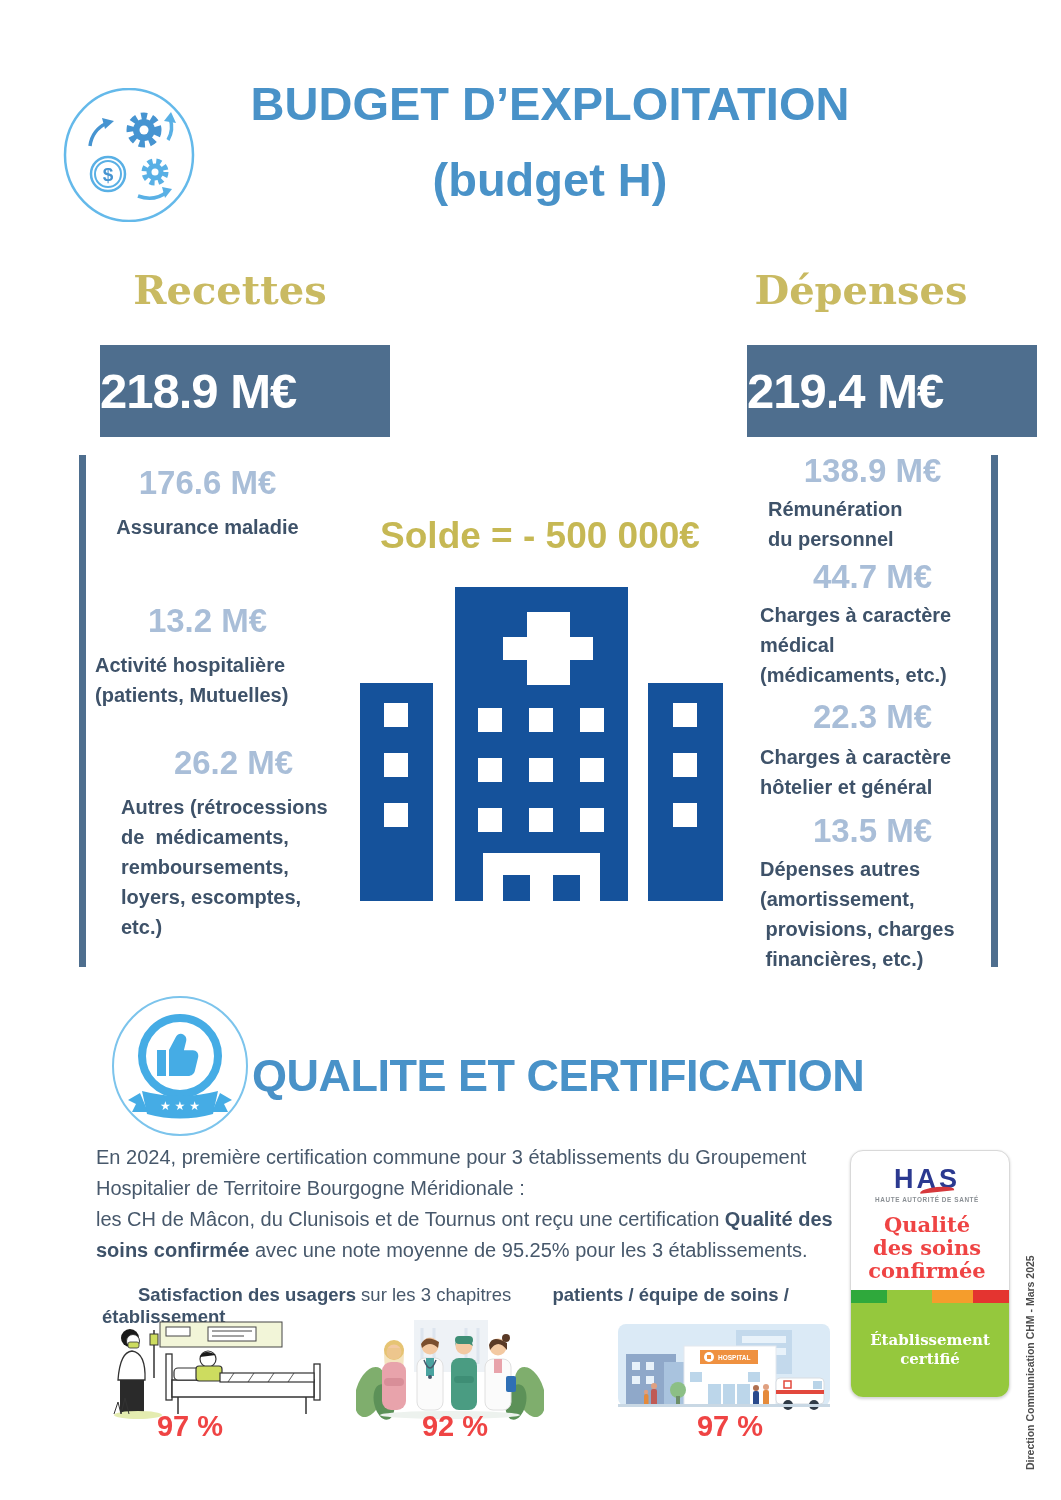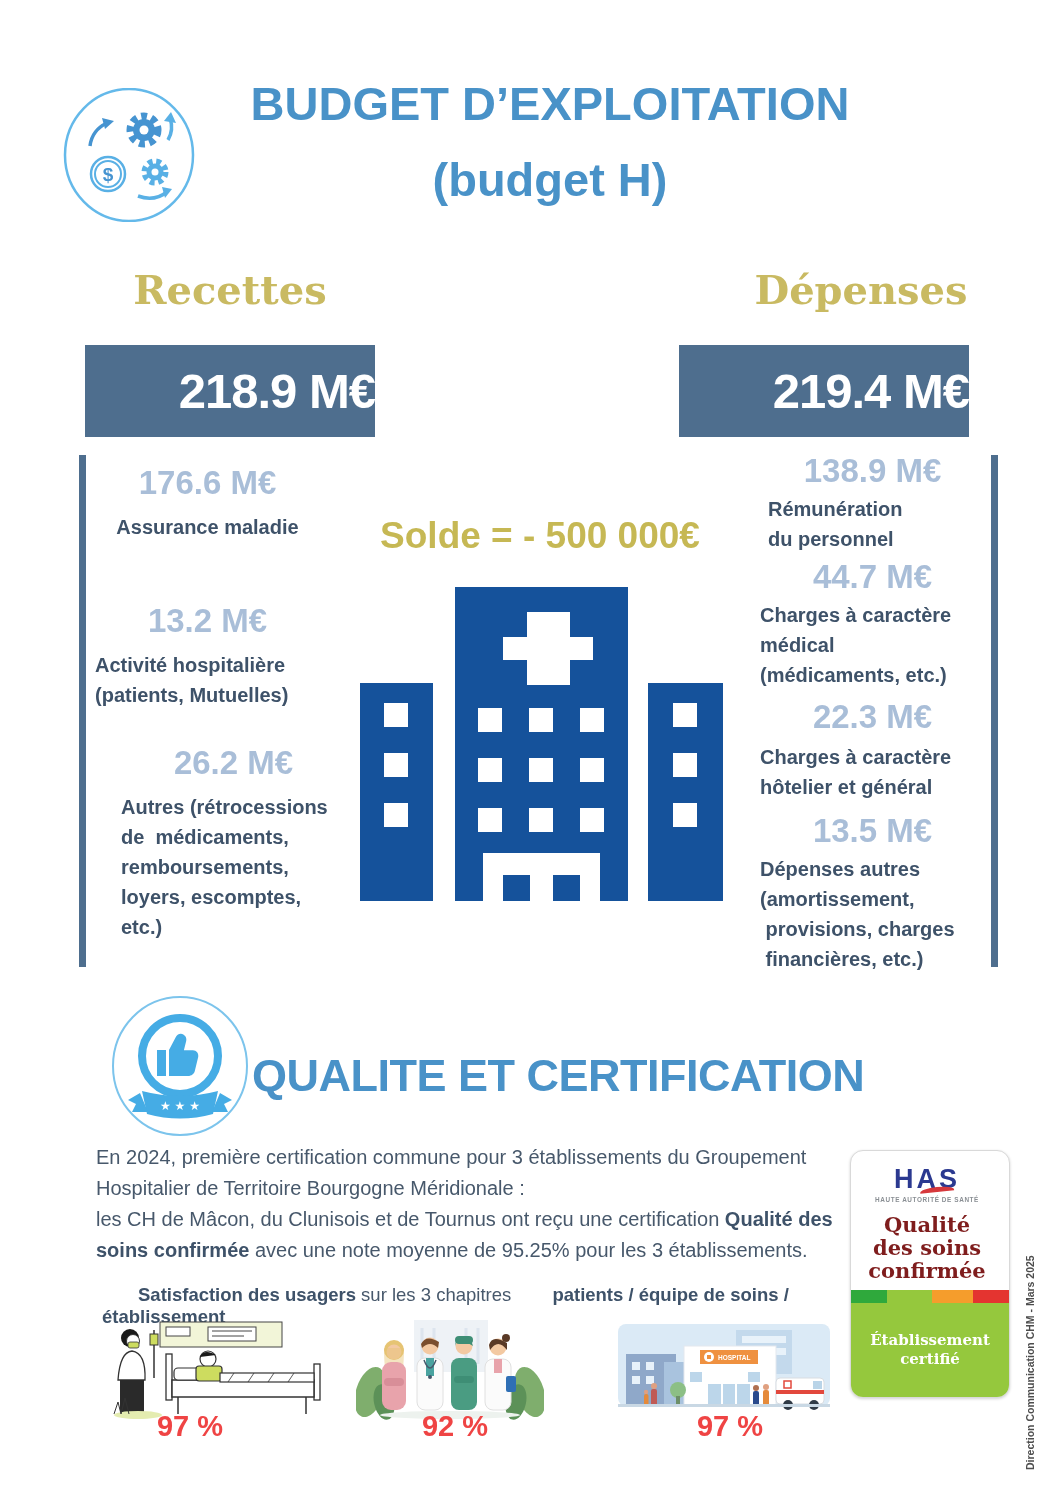--- a/index.html
+++ b/index.html
@@ -10,22 +10,22 @@
 
   
   .main-title{left:200px;top:66px;width:700px;text-align:center;
               color:#4992c8;font-weight:bold;font-size:47px;line-height:76px;letter-spacing:0px;}
   .brand-icon{left:62px;top:88px;width:134px;height:134px;}
 
   
   .col-heading{width:290px;text-align:center;font-family:"DejaVu Serif",serif;
                font-weight:bold;font-size:40px;color:#c9ba62;top:266px;}
   .total-box{width:290px;height:92px;top:345px;background:#4e6e8e;
-             display:flex;align-items:center;justify-content:flex-end;
-             color:#ffffff;font-weight:bold;font-size:49px;letter-spacing:-1px;}
+             display:flex;align-items:center;justify-content:flex-start;
+             color:#ffffff;font-weight:bold;font-size:49px;letter-spacing:-1px;margin-left:15px;}
 
   
   .vbar{width:7px;top:455px;height:512px;background:#4e6e8e;}
 
   
   .item{width:225px;}
   .item .amount{text-align:center;font-weight:bold;font-size:33px;line-height:38px;
                 color:#a9bed8;margin:0 0 10px 0;}
   .item .label{text-align:left;font-weight:bold;font-size:20px;line-height:30px;
                color:#3e5269;margin:0;}
@@ -49,21 +49,21 @@
   .has-card{left:850px;top:1150px;width:158px;height:246px;background:#ffffff;
             border:1px solid #d9d9d9;border-radius:13px;box-shadow:0 1px 3px rgba(0,0,0,.18);
             display:flex;flex-direction:column;overflow:hidden;}
   .has-top{padding:14px 6px 8px 0;text-align:center;}
   .has-logo{position:relative;display:inline-block;color:#2b3990;font-weight:bold;
             font-size:27px;letter-spacing:3px;line-height:28px;}
   .has-swoosh{position:absolute;left:26px;bottom:1px;width:34px;height:5px;background:#d6383c;
               border-radius:60% 60% 60% 60%/100% 100% 0 0;transform:rotate(-6deg);}
   .has-sub{margin-top:3px;font-size:6.4px;letter-spacing:.6px;color:#8a8f94;font-weight:bold;}
   .has-label{margin-top:10px;font-family:"DejaVu Serif",serif;font-weight:bold;
-             font-size:21px;line-height:23px;color:#7f1d1d;text-align:center;}
+             font-size:21px;line-height:23px;color:#ef4444;text-align:center;}
   .has-strip{display:flex;height:13px;width:100%;}
   .has-strip .s1{width:23%;background:#2fa93c;}
   .has-strip .s2{width:28%;background:#95c83d;}
   .has-strip .s3{width:26%;background:#f59d2c;}
   .has-strip .s4{width:23%;background:#e43430;}
   .has-bottom{flex:1;background:#95c83d;display:flex;align-items:center;justify-content:center;
               font-family:"DejaVu Serif",serif;font-weight:bold;font-size:15px;line-height:19px;
               color:#ffffff;text-align:center;}
 
   
@@ -98,21 +98,21 @@
     <div>BUDGET D’EXPLOITATION</div>
     <div>(budget H)</div>
   </div>
 
   <div class="abs col-heading" style="left:716px;">Dépenses</div>
   <div class="abs col-heading" style="left:85px;">Recettes</div>
 
   <div class="abs total-box" style="left:85px;">
     <span>218.9 M€</span>
   </div>
-  <div class="abs total-box" style="left:679px;">
+  <div class="abs total-box" style="left:732px;">
     <span>219.4 M€</span>
   </div>
 
   <div class="abs vbar" style="left:79px;"></div>
   <div class="abs vbar" style="left:991px;"></div>
 
   <div class="abs item" style="left:95px;top:464px;">
     <div class="amount">176.6 M€</div>
     <div class="label prewrap" style="text-align:center;">Assurance maladie</div>
   </div>

